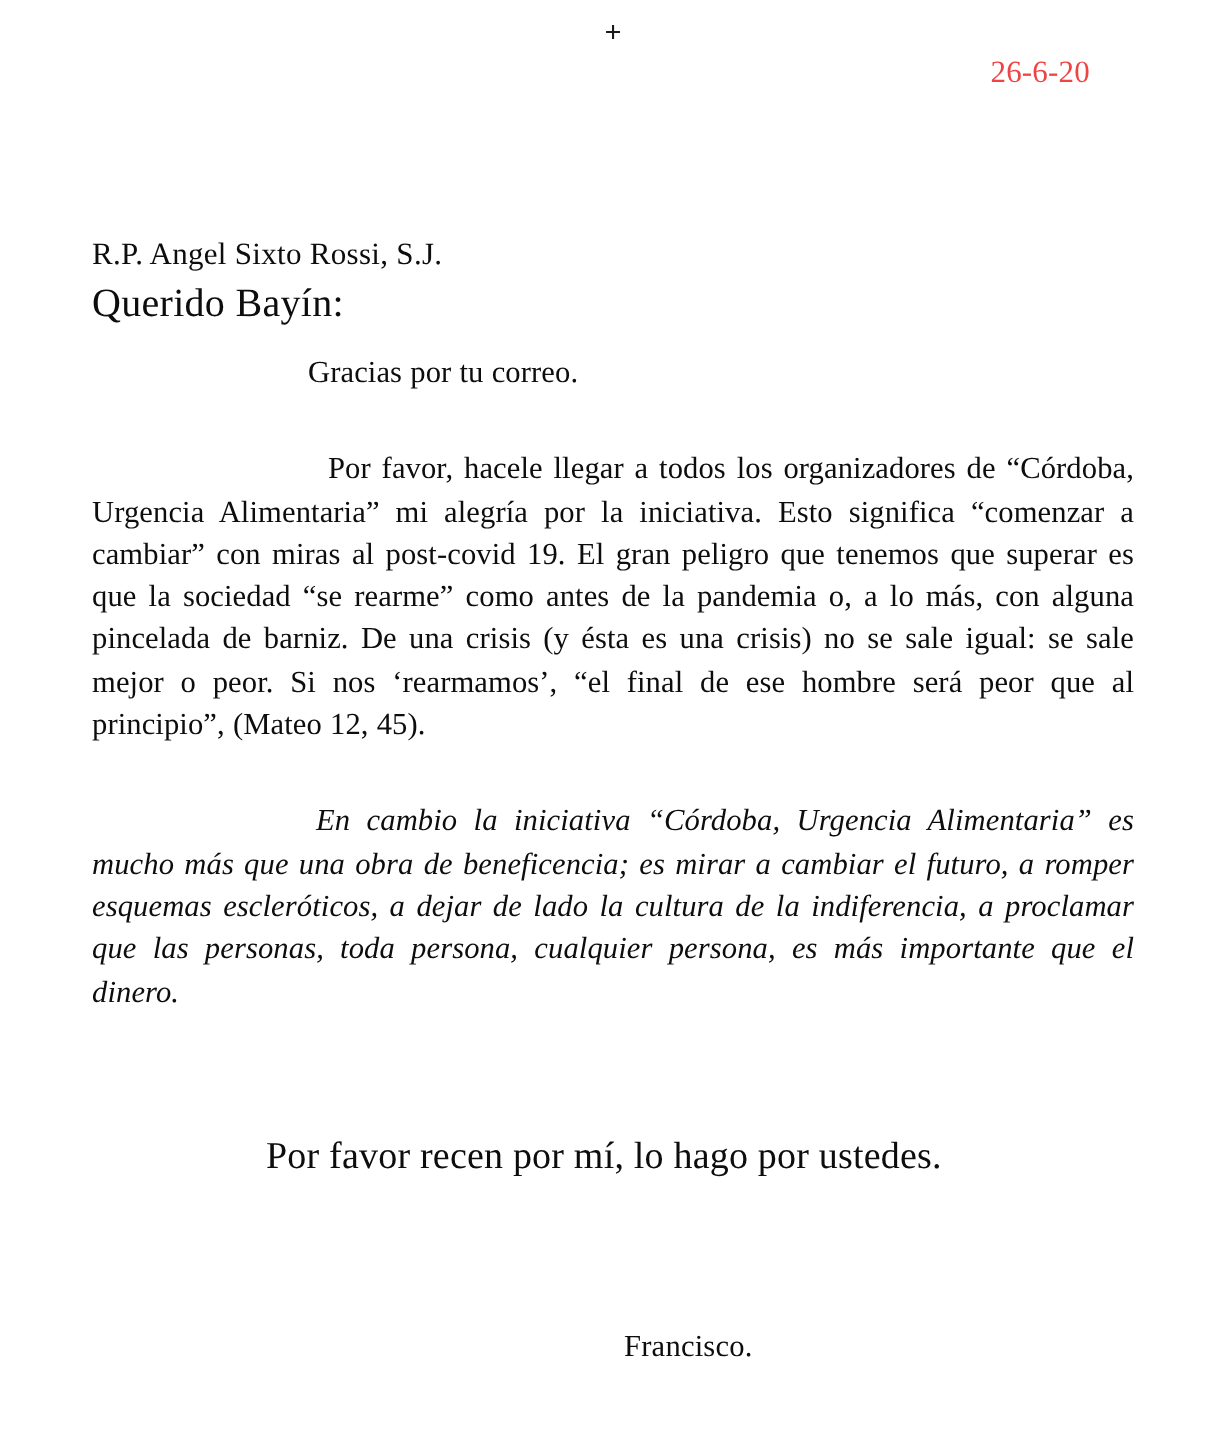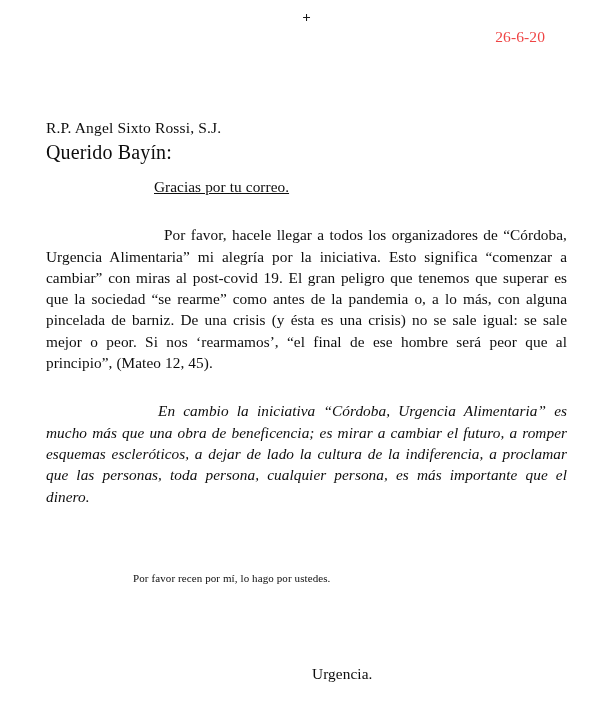--- a/index.html
+++ b/index.html
@@ -85,21 +85,21 @@
     text-align: justify;
     text-justify: inter-word;
     letter-spacing: 0.05px;
     word-spacing: 0.2px;
   }
 
   p.para.indent-sm { text-indent: 108px; }
   p.para.indent-md { text-indent: 118px; }
   p.para.indent-lg { text-indent: 112px; font-style: italic; }
 
-  p.para.no-justify { text-align: left; text-decoration: underline; }
+  p.para.no-justify { text-align: left; }
 
   .spacer-sm { height: 12px; }
 
   
   .spellcheck {
     background-image:
       linear-gradient(45deg, transparent 45%, #c32a2a 45%, #c32a2a 55%, transparent 55%),
       linear-gradient(-45deg, transparent 45%, #c32a2a 45%, #c32a2a 55%, transparent 55%);
     background-size: 4px 3px;
     background-repeat: repeat-x, repeat-x;
@@ -109,21 +109,21 @@
 
   
   .closing-block {
     position: absolute;
     top: 568px;
     left: 133px;
     width: 440px;
   }
 
   .closing-line {
-    font-size: 11px;
+    font-size: 19px;
     line-height: 21px;
     letter-spacing: 0.1px;
     margin: 0;
     text-align: left;
   }
 
   .closing-gap { height: 22px; }
 
   .signature {
     position: absolute;
@@ -165,15 +165,15 @@
   </div>
 
   <div class="closing-block">
     <p class="closing-line">Por favor recen por mí, lo hago por ustedes.</p>
 
     <div class="closing-gap"></div>
 
 
   </div>
 
-  <div class="signature">Urgencia.</div>
+  <div class="signature">Francisco.</div>
 
 </div>
 
 </body></html>

